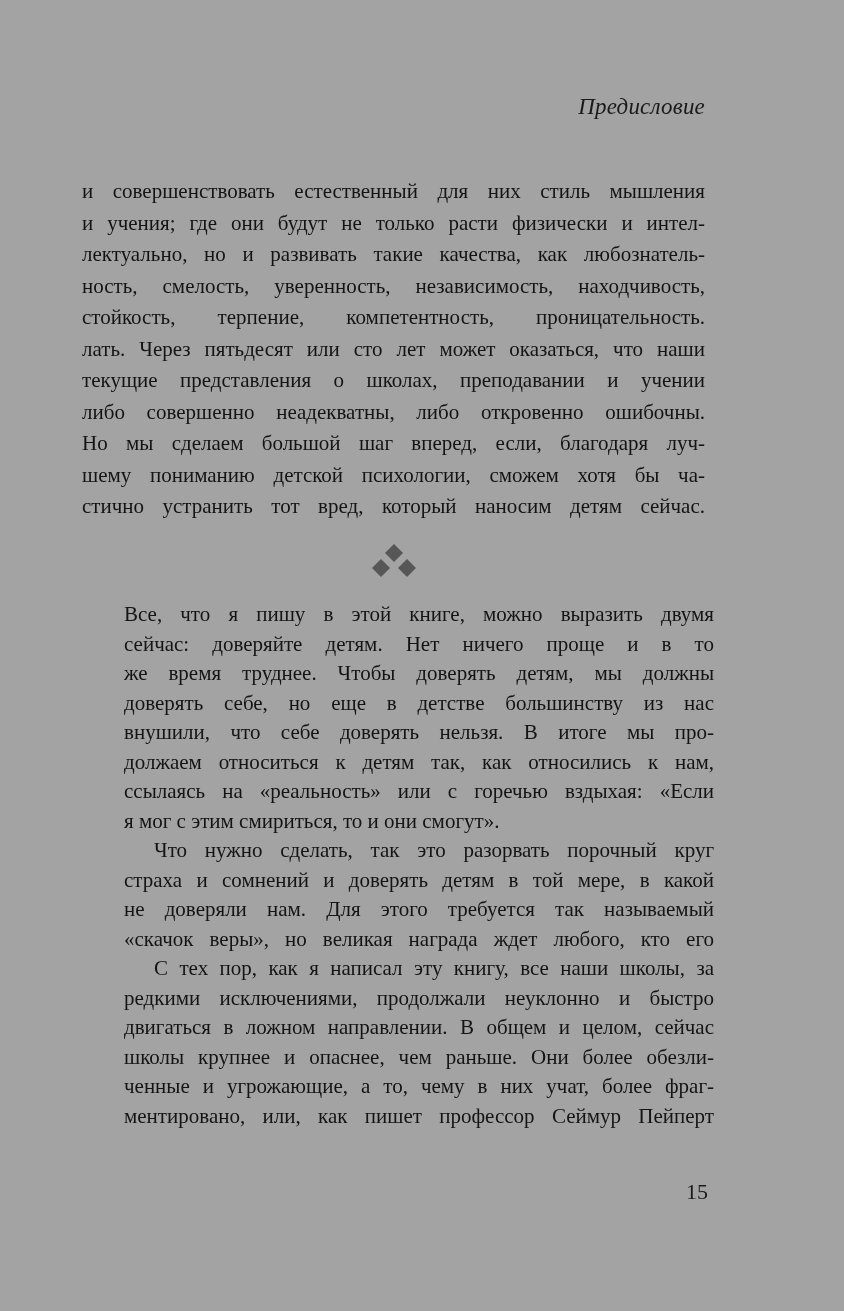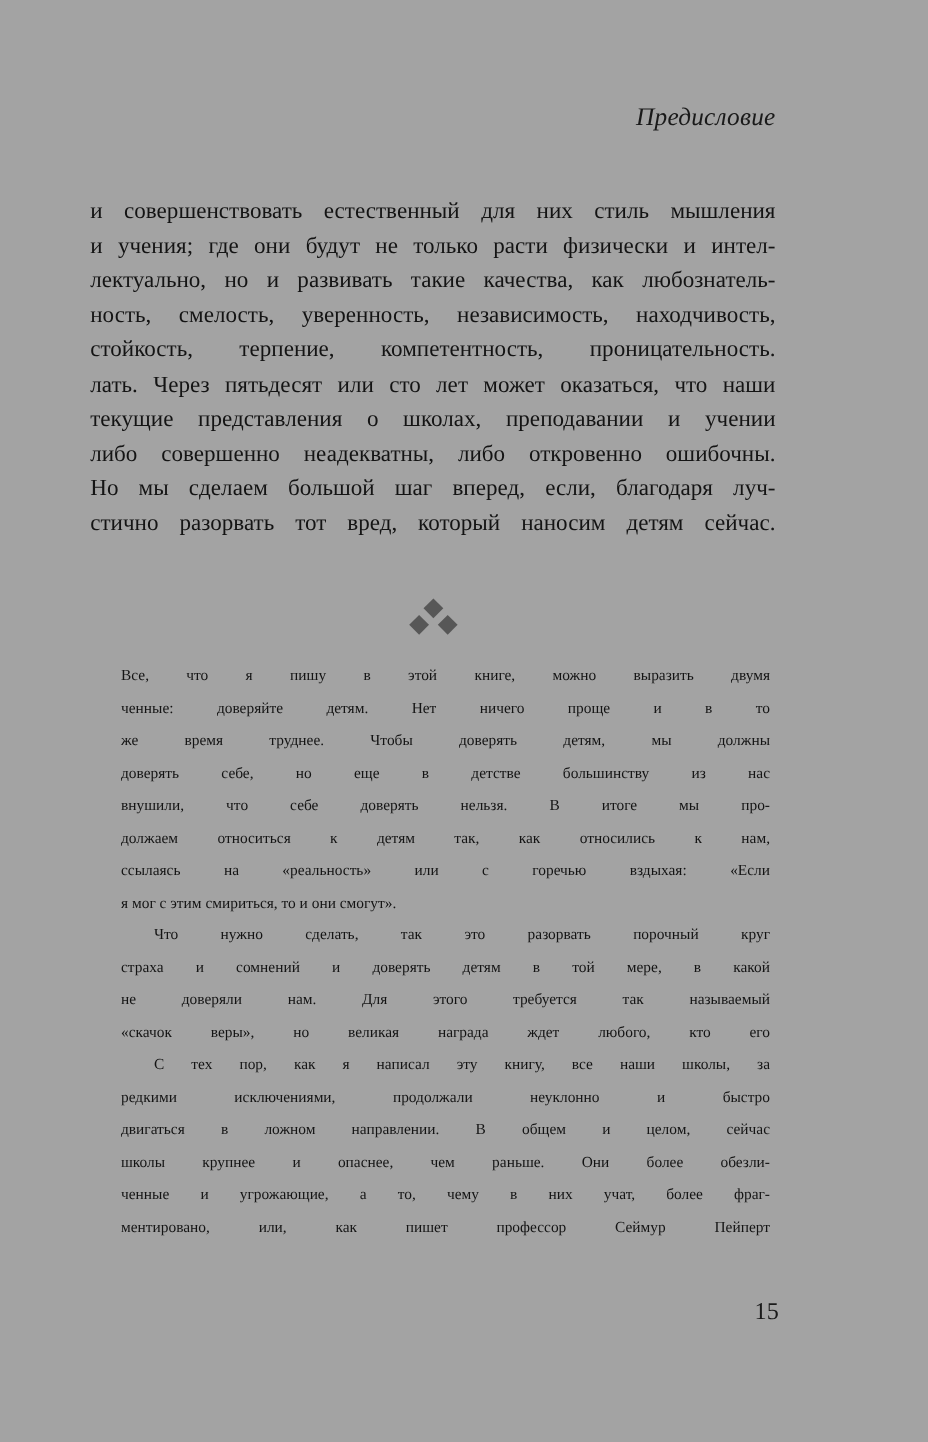--- a/index.html
+++ b/index.html
@@ -36,24 +36,24 @@
   .ornament-row {
     position: absolute;
     left: 82px;
     top: 543px;
     width: 623px;
     display: flex;
     justify-content: center;
   }
   .body-text {
     position: absolute;
-    left: 110px;
+    left: 124px;
     top: 600px;
     width: 590px;
-    font-size: 14px;
+    font-size: 21px;
     line-height: 29.5px;
   }
   .line {
     text-align: justify;
     text-align-last: justify;
     white-space: normal;
   }
   .line.unjust {
     text-align-last: left;
     font-family: Liberation Serif, serif;
@@ -79,35 +79,36 @@
   <div class="opening">
       <div class="line">и совершенствовать естественный для них стиль мышления</div>
       <div class="line">и учения; где они будут не только расти физически и интел-</div>
       <div class="line">лектуально, но и развивать такие качества, как любознатель-</div>
       <div class="line">ность, смелость, уверенность, независимость, находчивость,</div>
       <div class="line">стойкость, терпение, компетентность, проницательность.</div>
       <div class="line">лать. Через пятьдесят или сто лет может оказаться, что наши</div>
       <div class="line">текущие представления о школах, преподавании и учении</div>
       <div class="line">либо совершенно неадекватны, либо откровенно ошибочны.</div>
       <div class="line">Но мы сделаем большой шаг вперед, если, благодаря луч-</div>
-      <div class="line">стично разорвать тот вред, который наносим детям сейчас.</div>
+      <div class="line">шему пониманию детской психологии, сможем хотя бы ча-</div>
+      <div class="line">стично устранить тот вред, который наносим детям сейчас.</div>
     </div>
 
   <div class="ornament-row">
     <svg width="48" height="36" viewBox="0 0 48 36">
       <path d="M24 1 L33 10 L24 19 L15 10 Z" fill="#575757"></path>
       <path d="M11 16 L20 25 L11 34 L2 25 Z" fill="#575757"></path>
       <path d="M37 16 L46 25 L37 34 L28 25 Z" fill="#575757"></path>
     </svg>
   </div>
 
   <div class="body-text">
     <div>
         <div class="line">Все, что я пишу в этой книге, можно выразить двумя</div>
-        <div class="line">ченные: доверяйте детям. Нет ничего проще и в то</div>
+        <div class="line">сейчас: доверяйте детям. Нет ничего проще и в то</div>
         <div class="line">же время труднее. Чтобы доверять детям, мы должны</div>
         <div class="line">доверять себе, но еще в детстве большинству из нас</div>
         <div class="line">внушили, что себе доверять нельзя. В итоге мы про-</div>
         <div class="line">должаем относиться к детям так, как относились к нам,</div>
         <div class="line">ссылаясь на «реальность» или с горечью вздыхая: «Если</div>
         <div class="line unjust">я мог с этим смириться, то и они смогут».</div>
       </div>
     <div>
         <div class="line indent">Что нужно сделать, так это разорвать порочный круг</div>
         <div class="line">страха и сомнений и доверять детям в той мере, в какой</div>

